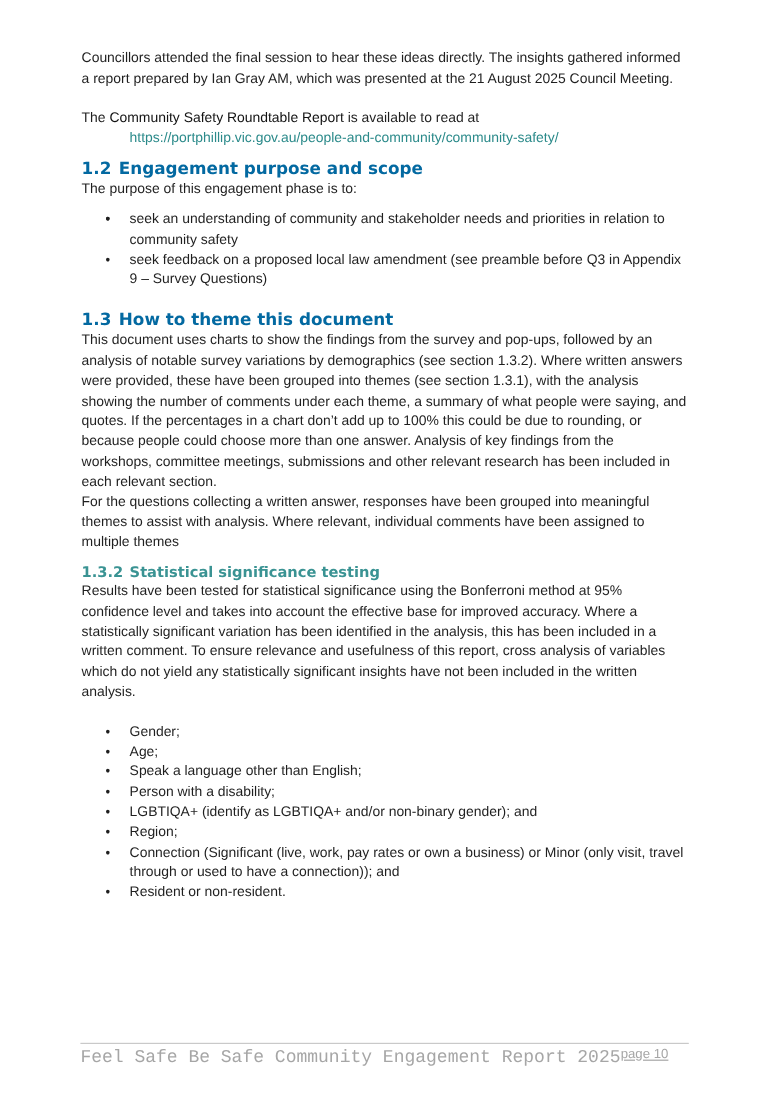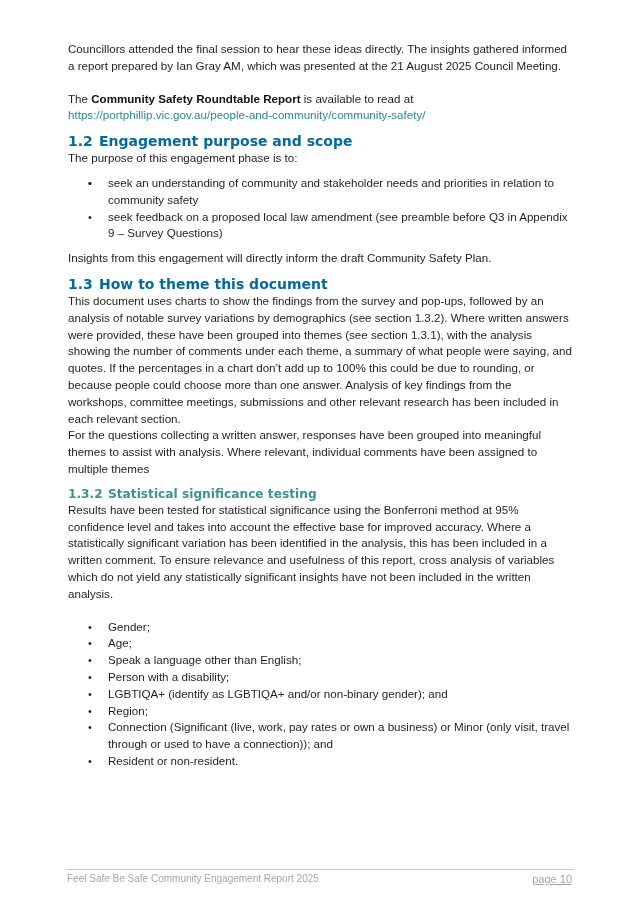--- a/index.html
+++ b/index.html
@@ -2,53 +2,52 @@
 <html><head>
 <meta charset="utf-8">
 <style>
   html, body { margin: 0; padding: 0; background: #ffffff; }
   body { width: 638px; height: 912px; position: relative; overflow: hidden;
          font-family: "Liberation Sans", sans-serif; color: #1f1f1f; }
   .page { position: absolute; left: 68px; top: 41px; width: 505px; }
   p { margin: 0; font-size: 11.6px; line-height: 16.8px; }
   .gap { height: 16px; }
   .gap-sm { height: 8px; }
-  a.link { color: #2b8a8a; text-decoration: none; font-size: 11.6px; }
-  b { font-weight: bold; color: #111; }
+  a.link { color: #2b8a8a; text-decoration: none; font-size: 11.6px; margin-left: 40px; }
+  b { font-weight: normal; color: #111; }
   h2 { margin: 8px 0 0 0; font-size: 14px; line-height: 18px; color: #0369a1; font-weight: bold;
        font-family: "DejaVu Sans", sans-serif; letter-spacing: 0; }
   h2 .num { display: inline-block; width: 31px; }
   h3 { margin: 8px 0 0 0; font-size: 12.2px; line-height: 16px; color: #3a9393; font-weight: bold;
        font-family: "DejaVu Sans", sans-serif; }
   h3 .num { display: inline-block; width: 40px; }
   ul { list-style: none; margin: 8px 0 0 0; padding: 0; }
   ul li { position: relative; padding-left: 40px; font-size: 11.6px; line-height: 16.8px; }
   ul li .bullet { position: absolute; left: 20px; top: 0; font-size: 11px; }
   .footer { position: absolute; left: 67px; top: 869px; width: 507px; border-top: 1.5px solid #c9c9c9; }
-  .footer .left { position: absolute; left: 0; top: 3px; font-size: 10px; color: #a6a6a6; }
-  .footer .right { position: absolute; right: 2px; top: 3px; font-size: 11px; color: #a6a6a6; text-decoration: underline; }
+  .footer .left { position: absolute; left: 0; top: 3px; font-size: 15px; color: #a6a6a6; font-family: Liberation Mono, monospace; }
+  .footer .right { position: absolute; right: 17px; top: 3px; font-size: 11px; color: #a6a6a6; text-decoration: underline; }
 </style>
 </head>
 <body>
 
 <div class="page">
   <p>Councillors attended the final session to hear these ideas directly. The insights gathered informed a report prepared by Ian Gray AM, which was presented at the 21 August 2025 Council Meeting.</p>
   <div class="gap"></div>
   <p><span>The </span><b>Community Safety Roundtable Report</b><span> is available to read at</span></p>
   <p><a class="link">https://portphillip.vic.gov.au/people-and-community/community-safety/</a></p>
 
   <h2><span class="num">1.2</span><span>Engagement purpose and scope</span></h2>
   <p>The purpose of this engagement phase is to:</p>
   <ul>
     <li><span class="bullet">•</span></li>
     <li><span class="bullet">•</span><span>seek an understanding of community and stakeholder needs and priorities in relation to community safety</span></li>
     <li><span class="bullet">•</span><span>seek feedback on a proposed local law amendment (see preamble before Q3 in Appendix 9 – Survey Questions)</span></li>
   </ul>
   <div class="gap-sm"></div>
-  <p>Insights from this engagement will directly inform the draft Community Safety Plan.</p>
 
   <h2><span class="num">1.3</span><span>How to theme this document</span></h2>
   <p>This document uses charts to show the findings from the survey and pop-ups, followed by an analysis of notable survey variations by demographics (see section 1.3.2). Where written answers were provided, these have been grouped into themes (see section 1.3.1), with the analysis showing the number of comments under each theme, a summary of what people were saying, and quotes. If the percentages in a chart don’t add up to 100% this could be due to rounding, or because people could choose more than one answer. Analysis of key findings from the workshops, committee meetings, submissions and other relevant research has been included in each relevant section.</p>
 
   <p>For the questions collecting a written answer, responses have been grouped into meaningful themes to assist with analysis. Where relevant, individual comments have been assigned to multiple themes</p>
 
   <h3><span class="num">1.3.2</span><span>Statistical significance testing</span></h3>
   <p>Results have been tested for statistical significance using the Bonferroni method at 95% confidence level and takes into account the effective base for improved accuracy. Where a statistically significant variation has been identified in the analysis, this has been included in a written comment. To ensure relevance and usefulness of this report, cross analysis of variables which do not yield any statistically significant insights have not been included in the written analysis.</p>
   <div class="gap-sm"></div>
   <ul>

